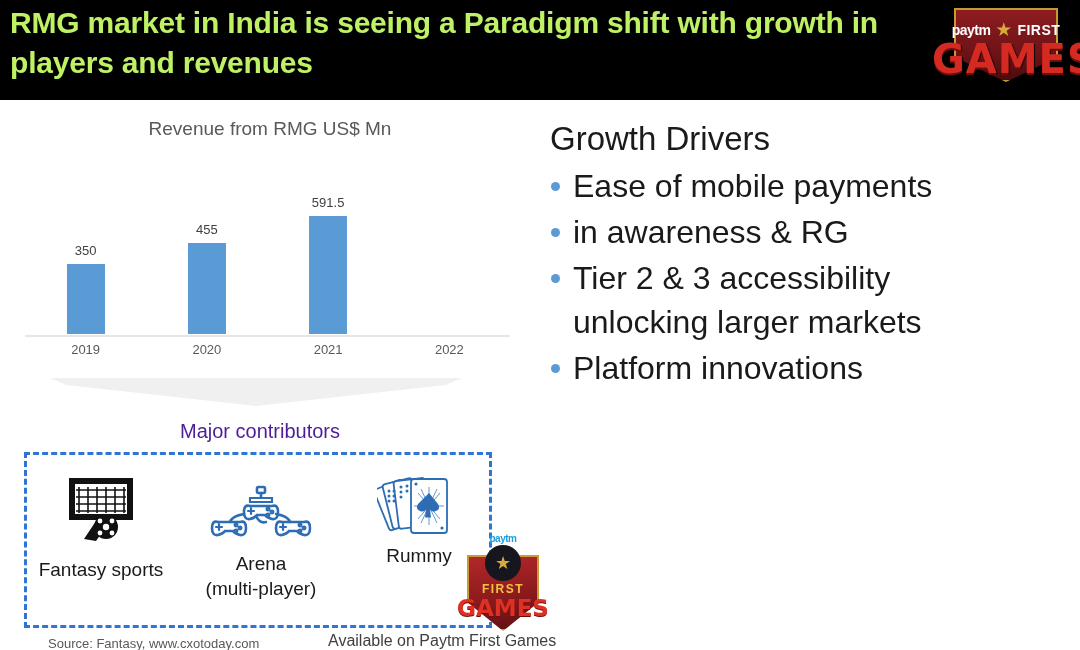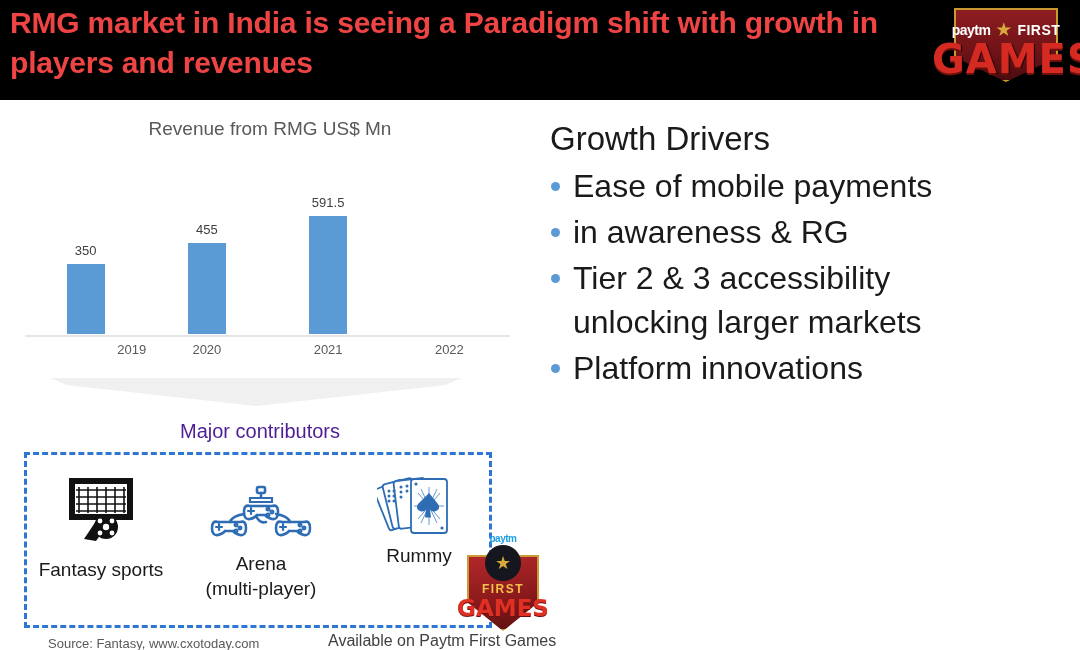--- a/index.html
+++ b/index.html
@@ -22,21 +22,21 @@
   #header {
     position: absolute;
     left: 0; top: 0;
     width: 1080px; height: 100px;
     background: #000000;
   }
   #header-title {
     position: absolute;
     left: 10px; top: 3px;
     width: 880px;
-    color: #ef4444;
+    color: #bef264;
     font-family: "Liberation Sans", sans-serif;
     font-weight: bold;
     font-size: 30px;
     line-height: 40px;
     letter-spacing: -0.2px;
   }
 
   
   #pfg-logo {
     position: absolute;
@@ -328,21 +328,21 @@
         <div class="bar-group" style="left: 121.25px; width: 121.25px;">
           <div class="bar" style="height: 91px; background: rgb(91, 155, 213); left: 41.625px;"></div>
           <div class="bar-value" style="width: 121.25px; bottom: 97px;">455</div>
         </div>
         <div class="bar-group" style="left: 242.5px; width: 121.25px;">
           <div class="bar" style="height: 118px; background: rgb(91, 155, 213); left: 41.625px;"></div>
           <div class="bar-value" style="width: 121.25px; bottom: 124px;">591.5</div>
         </div>
       </div>
     <div id="axis-line"></div>
-  <div class="bar-cat" style="left: 25px; width: 121.25px; text-align: right;">2019</div>
+  <div class="bar-cat" style="left: 25px; width: 121.25px;">2019</div>
       <div class="bar-cat" style="left: 146.25px; width: 121.25px;">2020</div>
       <div class="bar-cat" style="left: 267.5px; width: 121.25px;">2021</div>
       <div class="bar-cat" style="left: 388.75px; width: 121.25px;">2022</div>
     </div>
 
   <div id="chevron"></div>
 
   <div id="contrib-title">Major contributors</div>
 
   <div id="contrib-box">

